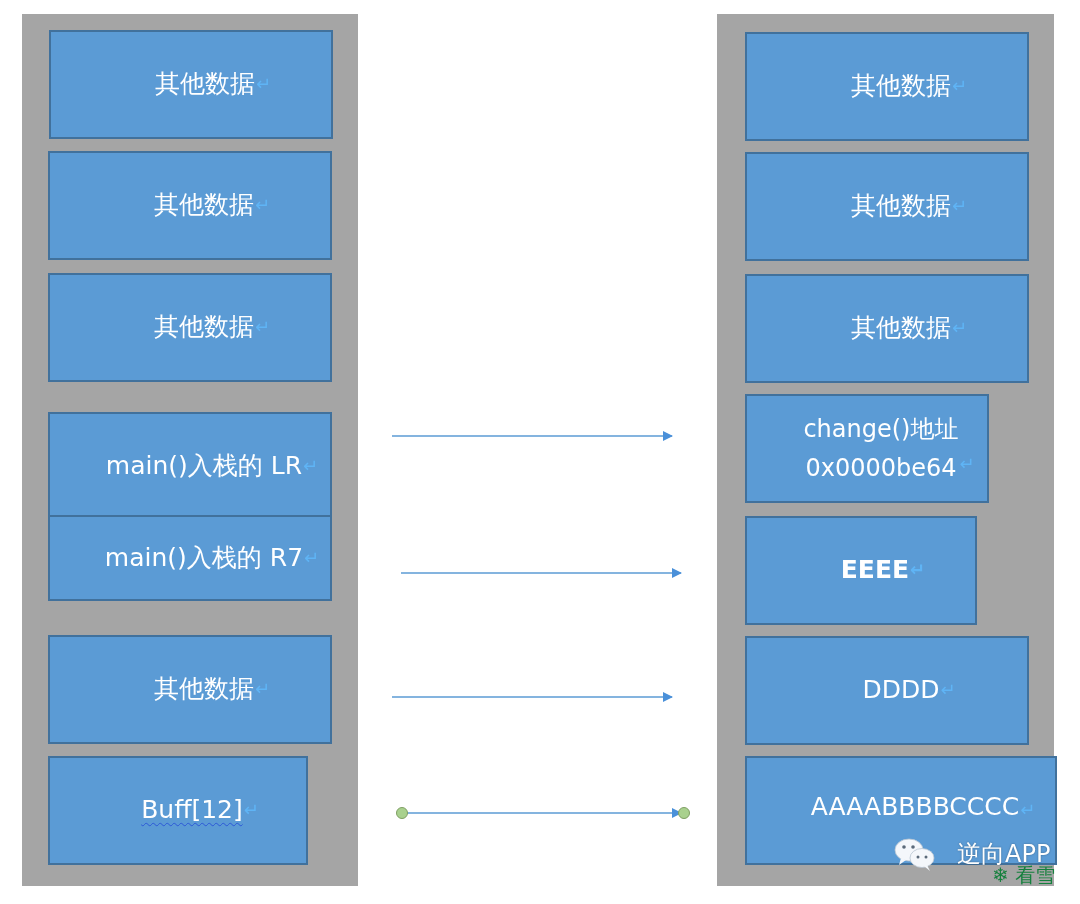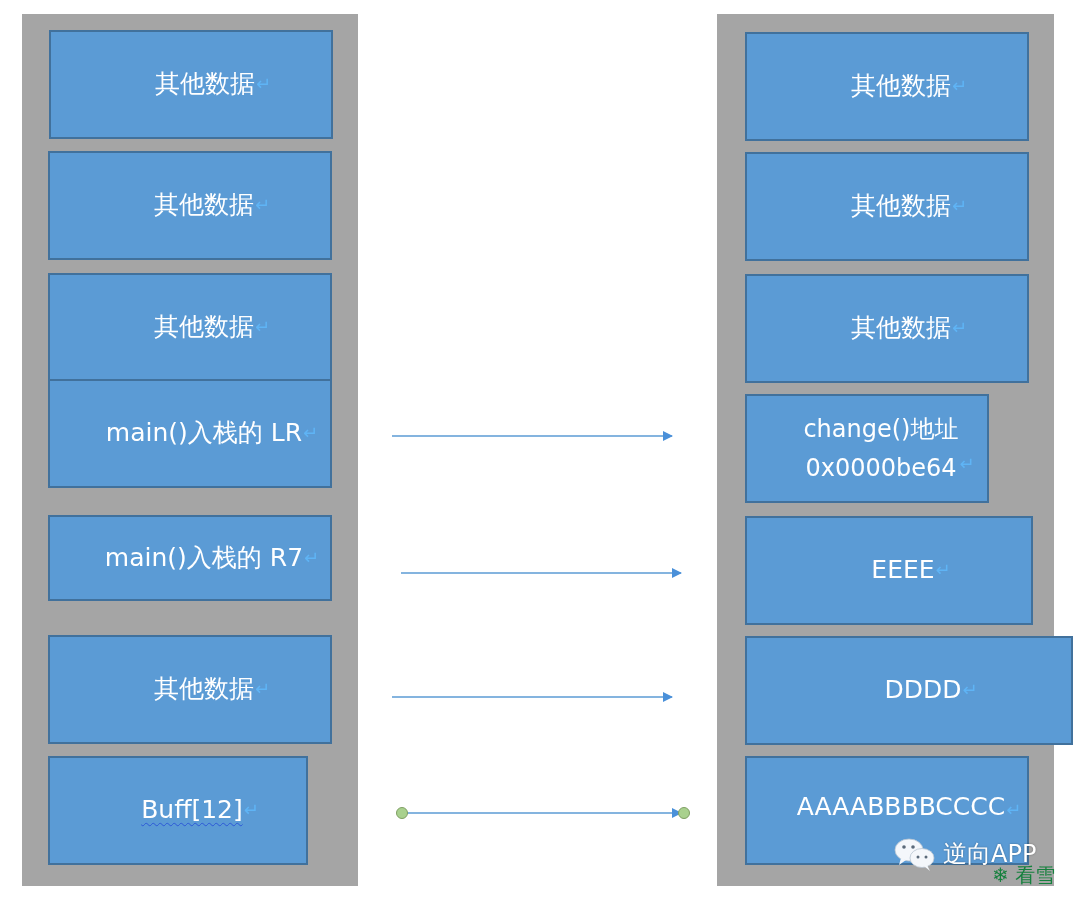--- a/index.html
+++ b/index.html
@@ -9,21 +9,21 @@
   #stack-left { left:22px; top:14px; width:336px; height:872px; }
   #stack-right { left:717px; top:14px; width:337px; height:872px; }
   .cell { position:absolute; background:#5b9bd5; border:2px solid #41719c;
           box-sizing:border-box; display:flex; align-items:center; justify-content:center;
           color:#ffffff; font-size:25px; text-align:center; line-height:1.45;padding-left:44px; }
   .cell .txt { white-space:pre-line; }
   .ret { color:#5fb4f5; font-size:18px; margin-left:1px; }
   .squiggle { text-decoration: underline wavy #2b57d6; text-decoration-thickness:1px; text-underline-offset:4px; }
   svg#arrows { position:absolute; left:0; top:0; }
   .watermark { position:absolute; left:893px; top:836px; display:flex; align-items:center; }
-  .watermark .wm-text { color:#ffffff; font-size:24px; margin-left:6px;
+  .watermark .wm-text { color:#ffffff; font-size:24px; margin-left:20px;
                         text-shadow:0 0 2px rgba(0,0,0,0.35); }
   .kanxue { position:absolute; left:992px; top:862px; color:#15803d; font-size:20px; font-family:"DejaVu Serif",serif; }
 </style>
 </head>
 <body>
 
 <div class="stack" id="stack-left"></div>
 <div class="stack" id="stack-right"></div>
 
 <div class="cell" style="left:49px;top:30px;width:284px;height:109px;">
@@ -31,21 +31,21 @@
     <span class="ret">↵</span>
 </div>
 <div class="cell" style="left:48px;top:151px;width:284px;height:109px;">
   <span class="txt">其他数据</span>
     <span class="ret">↵</span>
 </div>
 <div class="cell" style="left:48px;top:273px;width:284px;height:109px;">
   <span class="txt">其他数据</span>
     <span class="ret">↵</span>
 </div>
-<div class="cell" style="left:48px;top:379px;width:284px;height:109px;">
+<div class="cell" style="left:48px;top:412px;width:284px;height:109px;">
   <span class="txt">main()入栈的 LR</span>
     <span class="ret">↵</span>
 </div>
 <div class="cell" style="left:48px;top:515px;width:284px;height:86px;">
   <span class="txt">main()入栈的 R7</span>
     <span class="ret">↵</span>
 </div>
 <div class="cell" style="left:48px;top:635px;width:284px;height:109px;">
   <span class="txt">其他数据</span>
     <span class="ret">↵</span>
@@ -65,29 +65,29 @@
 </div>
 <div class="cell" style="left:745px;top:274px;width:284px;height:109px;">
   <span class="txt">其他数据</span>
     <span class="ret">↵</span>
 </div>
 <div class="cell" style="left:745px;top:394px;width:244px;height:109px;font-size:24px;line-height:1.6;">
   <span class="txt">change()地址
 0x0000be64</span>
     <span class="ret" style="align-self:flex-end;margin-bottom:22px;">↵</span>
 </div>
-<div class="cell" style="left:745px;top:516px;width:288px;height:109px;">
+<div class="cell" style="left:745px;top:516px;width:232px;height:109px;font-weight:bold;">
   <span class="txt">EEEE</span>
     <span class="ret">↵</span>
 </div>
-<div class="cell" style="left:745px;top:636px;width:328px;height:109px;">
+<div class="cell" style="left:745px;top:636px;width:284px;height:109px;">
   <span class="txt">DDDD</span>
     <span class="ret">↵</span>
 </div>
-<div class="cell" style="left:745px;top:756px;width:284px;height:109px;padding-bottom:0;">
+<div class="cell" style="left:745px;top:756px;width:312px;height:109px;padding-bottom:0;">
   <span class="txt" style="margin-top:-6px;">AAAABBBBCCCC</span>
     <span class="ret">↵</span>
 </div>
 
 <svg id="arrows" width="1080" height="904">
   <defs>
     <marker id="ah" markerWidth="10" markerHeight="10" refX="9" refY="5" orient="auto" markerUnits="userSpaceOnUse">
       <path d="M0,0 L10,5 L0,10 z" fill="#4a90d9"></path>
     </marker>
   </defs>

